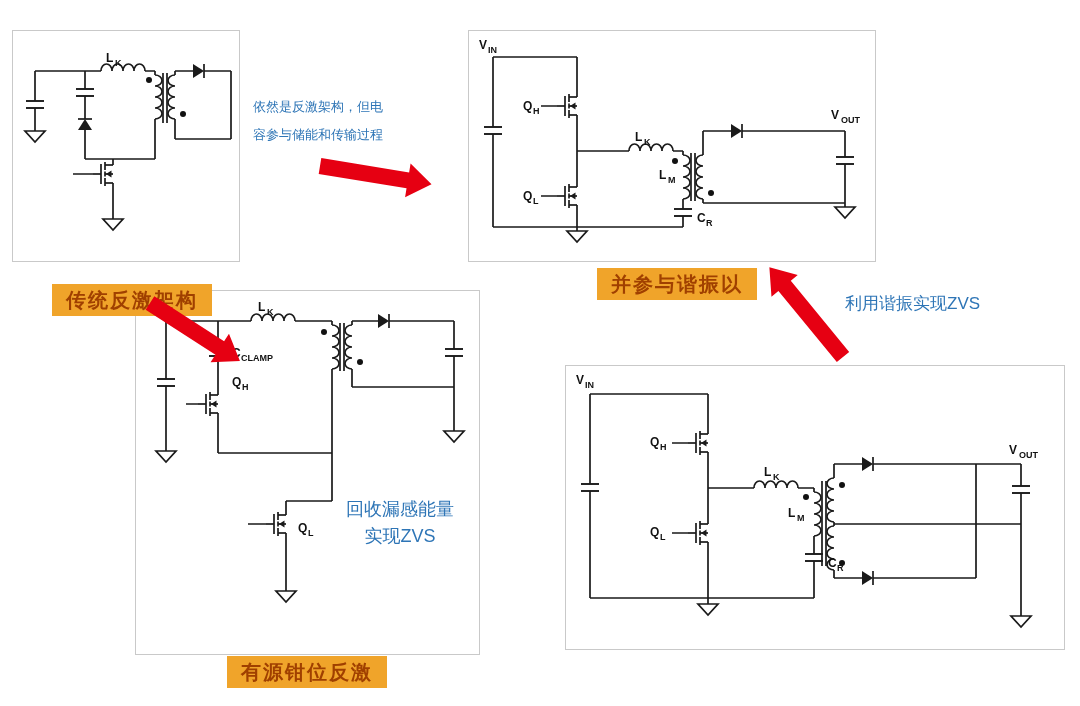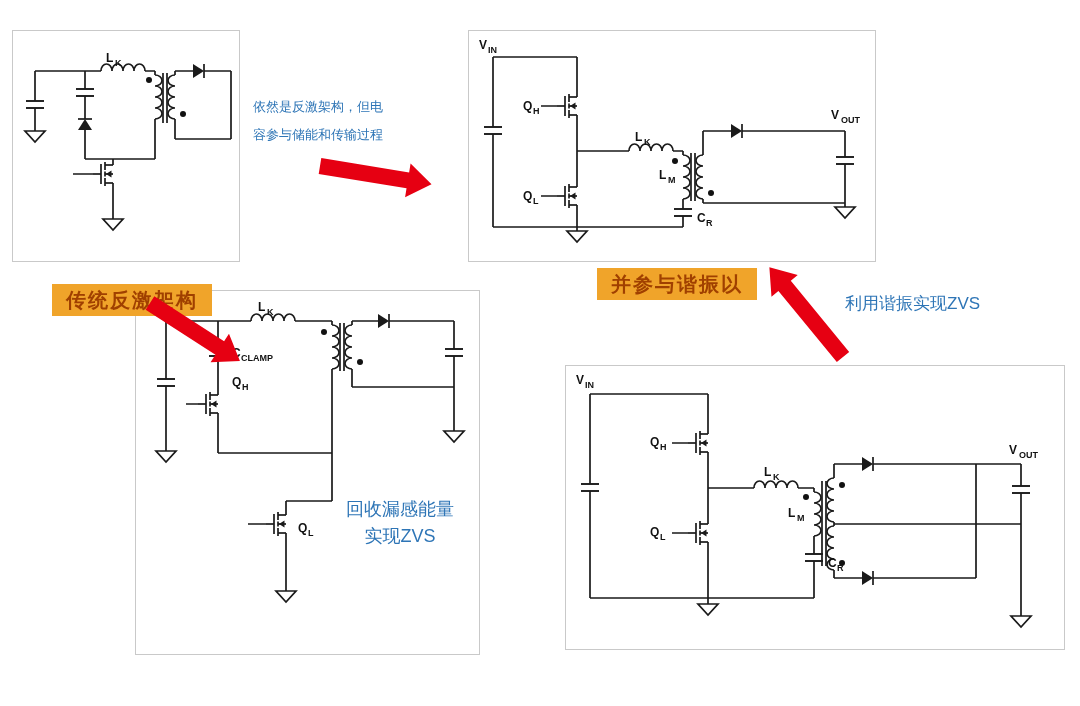--- a/index.html
+++ b/index.html
@@ -261,20 +261,21 @@
       </g>
       <g>
         <text x="443" y="88" class="tmain">V</text>
         <text x="453" y="92" class="tsub">OUT</text>
       </g>
     </svg>
   </div>
 
   <div class="chip" style="left:52px; top:284px">传统反激架构</div>
   <div class="chip" style="left:597px; top:268px">并参与谐振以</div>
+  <div class="chip" style="left:227px; top:656px">有源钳位反激</div>
 
   <div class="note note-lines" style="left:253px; top:93px; width:220px">
     <div>依然是反激架构，但电</div>
     <div>容参与储能和传输过程</div>
   </div>
   <div class="note note-small" style="left:845px; top:292px">利用谐振实现ZVS</div>
   <div class="note note-center" style="left:337px; top:496px; width:126px">
     <div>回收漏感能量</div>
     <div>实现ZVS</div>
   </div>

